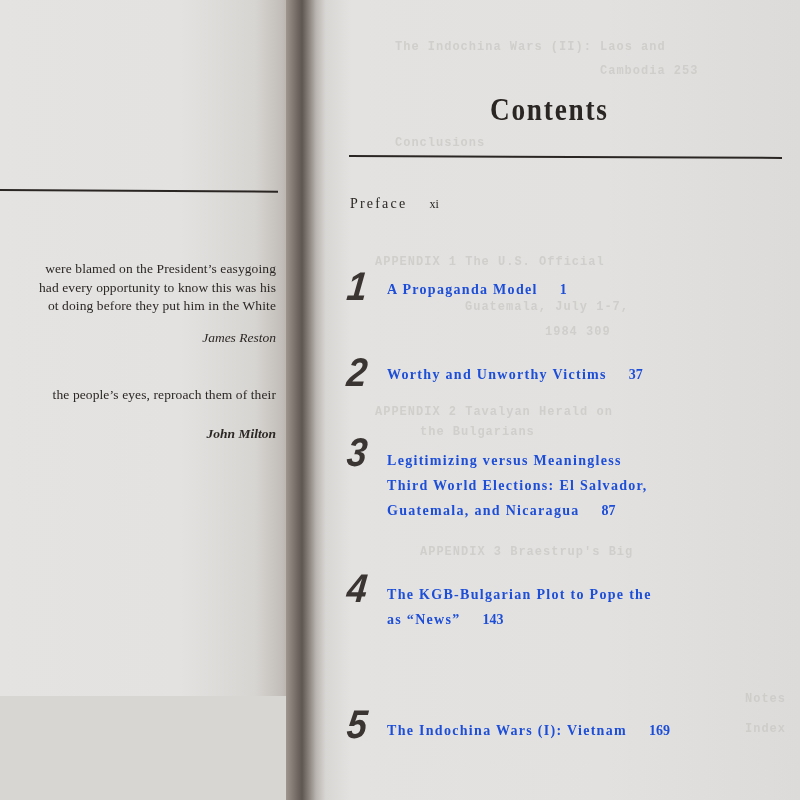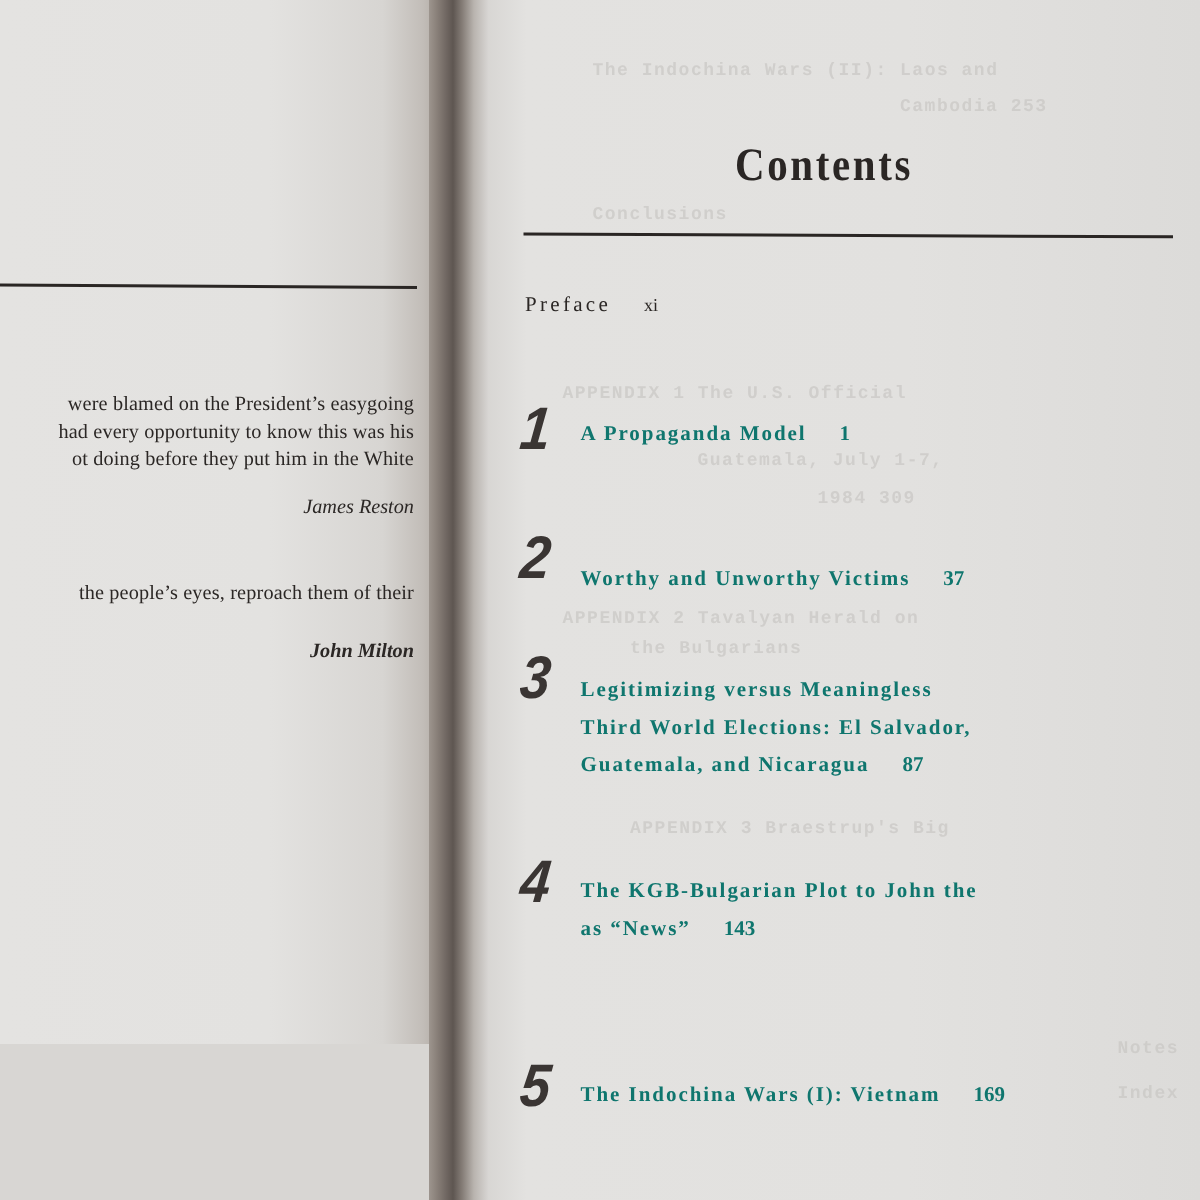--- a/index.html
+++ b/index.html
@@ -68,27 +68,27 @@
     .chapter { position: absolute; left: 346px; }
     .chapter .num {
       position: absolute; left: 0; top: 0;
       font-family: "Liberation Sans", sans-serif; font-weight: bold; font-style: italic;
       font-size: 40px; color: #3a3533; line-height: 1;
       transform: skewX(-6deg) scaleX(0.9);
     }
     .chapter .title {
       position: absolute; left: 41px;
       font-family: "Liberation Serif", serif; font-weight: bold;
-      font-size: 14px; color: #0f766e; letter-spacing: 1.3px; line-height: 25px;
+      font-size: 14px; color: #1d4ed8; letter-spacing: 1.3px; line-height: 25px;
       white-space: nowrap;
     }
     .chapter .title .pg { margin-left: 22px; letter-spacing: 0; }
 
     .ch1 { top: 266px; } .ch1 .title { top: 11px; }
-    .ch2 { top: 352px; } .ch2 .title { top: 22px; }
+    .ch2 { top: 352px; } .ch2 .title { top: 10px; }
     .ch3 { top: 432px; } .ch3 .title { top: 16px; }
     .ch4 { top: 568px; } .ch4 .title { top: 14px; }
     .ch5 { top: 704px; } .ch5 .title { top: 14px; }
   </style>
 </head>
 <body>
 
 <div class="spread">
 
   <div class="page-left">
@@ -150,21 +150,21 @@
     <div class="title">
       <div>Legitimizing versus Meaningless</div>
       <div>Third World Elections: El Salvador,</div>
       <div><span>Guatemala, and Nicaragua</span><span class="pg">87</span></div>
     </div>
   </div>
 
   <div class="chapter ch4">
     <div class="num">4</div>
     <div class="title">
-      <div>The KGB-Bulgarian Plot to John the</div>
+      <div>The KGB-Bulgarian Plot to Pope the</div>
       <div><span>as “News”</span><span class="pg">143</span></div>
     </div>
   </div>
 
   <div class="chapter ch5">
     <div class="num">5</div>
     <div class="title">
       <span>The Indochina Wars (I): Vietnam</span><span class="pg">169</span>
     </div>
   </div>

